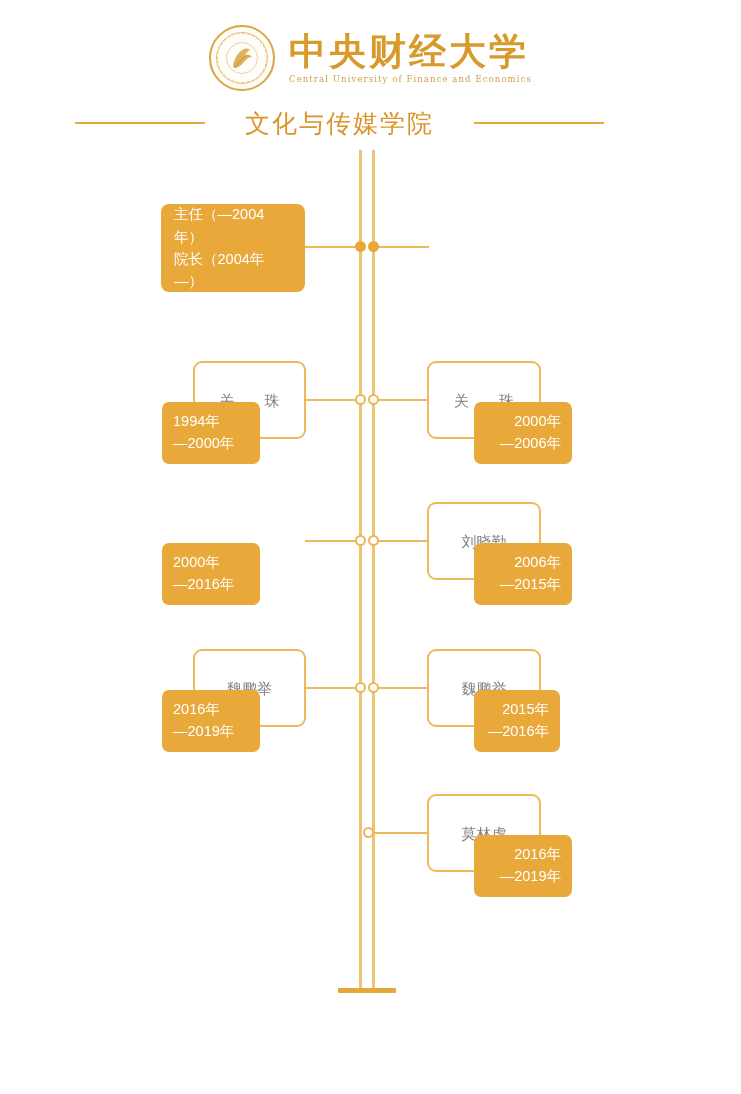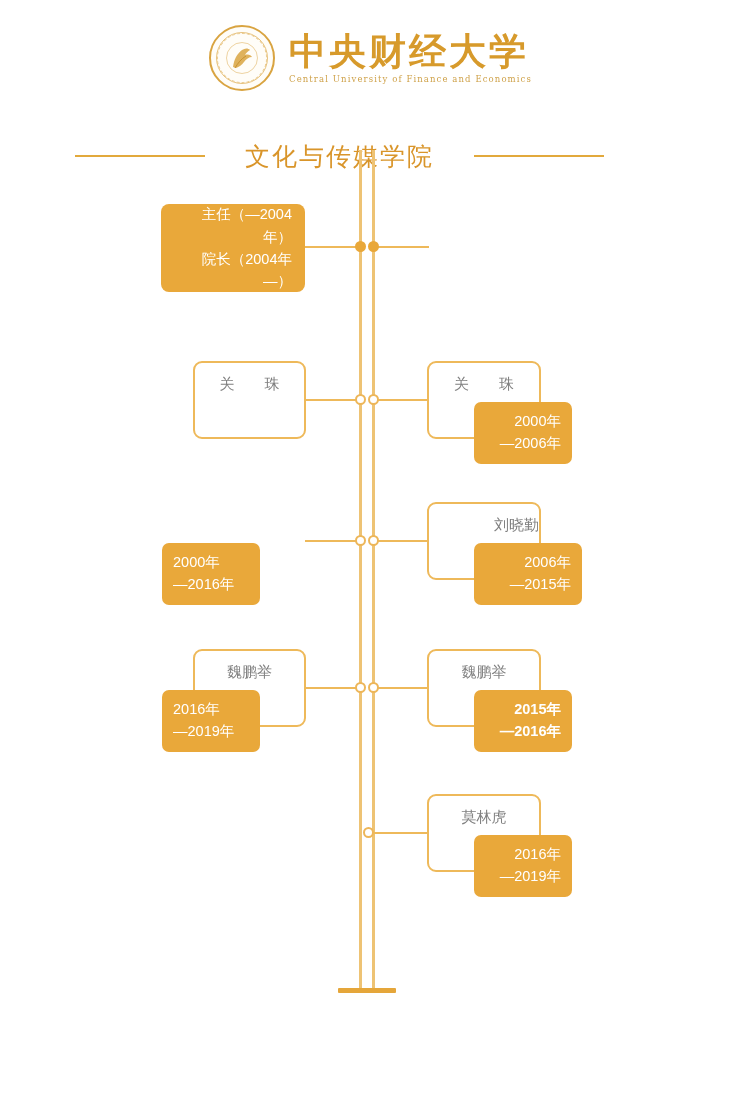--- a/index.html
+++ b/index.html
@@ -94,21 +94,20 @@
   .title-row {
     position: absolute;
     left: 0;
     top: 104px;
     width: 679px;
     height: 38px;
     display: flex;
     align-items: center;
     justify-content: center;
     gap: 40px;
-    margin-top: 33px;
   }
   .title-rule {
     width: 130px;
     height: 2px;
     background: #e2a93c;
   }
   .title-text {
     font-size: 25px;
     letter-spacing: 2px;
     color: #d9952a;
@@ -171,37 +170,37 @@
     box-sizing: border-box;
     background: #e9a83a;
     border-radius: 8px;
     color: #ffffff;
     font-size: 14.5px;
     line-height: 1.55;
     padding: 10px 13px;
     display: flex;
     align-items: center;
   }
-  .head-box-left  { left: 161px; top: 204px; width: 144px; height: 88px; text-align: right; }
+  .head-box-left  { left: 161px; top: 204px; width: 144px; height: 88px; }
   .head-box-right { left: 427px; top: 200px; width: 146px; height: 96px; }
   .head-box .txt { width: 100%; white-space: pre-line; }
 
   
   .name-box {
     position: absolute;
     box-sizing: border-box;
     background: #ffffff;
     border: 2px solid #eeb95a;
     border-radius: 9px;
     color: #808080;
     font-size: 15px;
     display: flex;
     align-items: flex-start;
     justify-content: center;
-    padding-top: 12px;
+    padding-top: 29px;
     z-index: 2;
   }
   .name-box .nm { letter-spacing: 0; white-space: pre; }
 
   .date-badge {
     position: absolute;
     box-sizing: border-box;
     background: #e9a83a;
     border-radius: 7px;
     color: #ffffff;
@@ -255,56 +254,58 @@
   </div>
 
   <div class="connector" style="left:305px; top:399px; width:56px;"></div>
   <div class="connector" style="left:374px; top:399px; width:55px;"></div>
   <div class="node-dot hollow" style="left:355px; top:394px;"></div>
   <div class="node-dot hollow" style="left:368px; top:394px;"></div>
 
   <div class="name-box" style="left:193px; top:361px; width:113px; height:78px;">
     <span class="nm">关　　珠</span>
   </div>
+  <div class="date-badge left" style="left:162px; top:402px; width:98px;">1994年
+—2000年</div>
 
   <div class="name-box" style="left:427px; top:361px; width:114px; height:78px;">
     <span class="nm">关　　珠</span>
   </div>
   <div class="date-badge right" style="left:474px; top:402px; width:98px;">2000年
 —2006年</div>
 
   <div class="connector" style="left:305px; top:540px; width:56px;"></div>
   <div class="connector" style="left:374px; top:540px; width:55px;"></div>
   <div class="node-dot hollow" style="left:355px; top:535px;"></div>
   <div class="node-dot hollow" style="left:368px; top:535px;"></div>
 
   <div class="date-badge left" style="left:162px; top:543px; width:98px;">2000年
 —2016年</div>
 
-  <div class="name-box" style="left:427px; top:502px; width:114px; height:78px;justify-content:flex-end;">
+  <div class="name-box" style="left:427px; top:502px; width:114px; height:78px;">
     <span class="nm">刘晓勤</span>
   </div>
-  <div class="date-badge right" style="left:474px; top:543px; width:108px;">2006年
+  <div class="date-badge right" style="left:474px; top:543px; width:98px;">2006年
 —2015年</div>
 
   <div class="connector" style="left:305px; top:687px; width:56px;"></div>
   <div class="connector" style="left:374px; top:687px; width:55px;"></div>
   <div class="node-dot hollow" style="left:355px; top:682px;"></div>
   <div class="node-dot hollow" style="left:368px; top:682px;"></div>
 
   <div class="name-box" style="left:193px; top:649px; width:113px; height:78px;">
     <span class="nm">魏鹏举</span>
   </div>
   <div class="date-badge left" style="left:162px; top:690px; width:98px;">2016年
 —2019年</div>
 
   <div class="name-box" style="left:427px; top:649px; width:114px; height:78px;">
     <span class="nm">魏鹏举</span>
   </div>
-  <div class="date-badge right" style="left:474px; top:690px; width:98px;font-weight:bold;">2015年
+  <div class="date-badge right" style="left:474px; top:690px; width:86px;">2015年
 —2016年</div>
 
   <div class="connector" style="left:374px; top:832px; width:55px;"></div>
   <div class="node-dot hollow" style="left:363px; top:827px;"></div>
 
   <div class="name-box" style="left:427px; top:794px; width:114px; height:78px;justify-content:center;">
     <span class="nm">莫林虎</span>
   </div>
   <div class="date-badge right" style="left:474px; top:835px; width:98px;">2016年
 —2019年</div>

